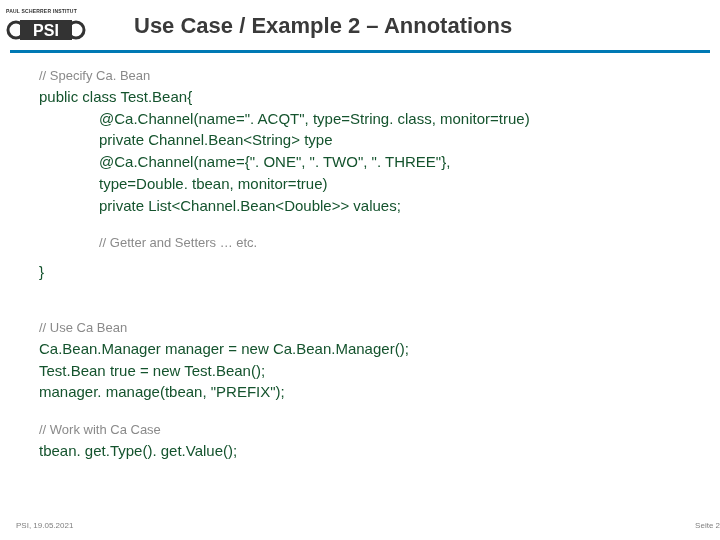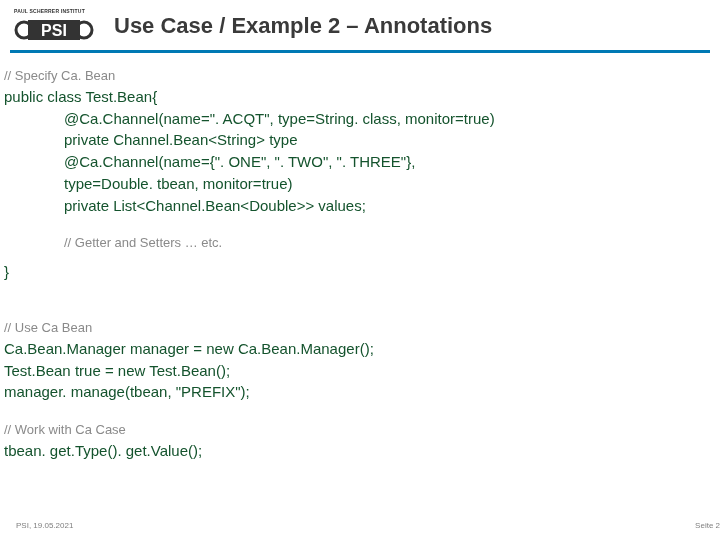--- a/index.html
+++ b/index.html
@@ -8,21 +8,21 @@
     height: 540px;
     background: #ffffff;
     font-family: Arial, Helvetica, sans-serif;
     color: #3a3a3a;
     position: relative;
     overflow: hidden;
   }
   .header {
     display: flex;
     align-items: center;
-    padding: 8px 0 0 14px;
+    padding: 8px 0 0 6px;
     gap: 16px;
   }
   .logo {
     display: flex;
     flex-direction: column;
     align-items: flex-start;
     width: 84px;
   }
   .logo-top {
     font-size: 5px;
@@ -34,28 +34,29 @@
   .logo-mark {
     display: flex;
     align-items: center;
     margin-top: 2px;
   }
   .logo-mark svg { display: block; }
   .title {
     font-size: 22px;
     font-weight: 700;
     color: #3a3a3a;
+    margin-left: 28px;
   }
   .header-rule {
     height: 3px;
     background: #0079b4;
     margin: 6px 10px 0 10px;
   }
   .content {
-    padding: 14px 22px 0 4px;
+    padding: 14px 22px 0 39px;
     font-size: 14px;
     line-height: 1.45;
     color: #404040;
   }
   .comment { color: #8a8a8a; font-size: 13px; }
   .code-line { font-size: 15px; color: #14532d; }
   .indent { padding-left: 60px; }
   .block-gap { height: 18px; }
   .small-gap { height: 8px; }
   .footer {

